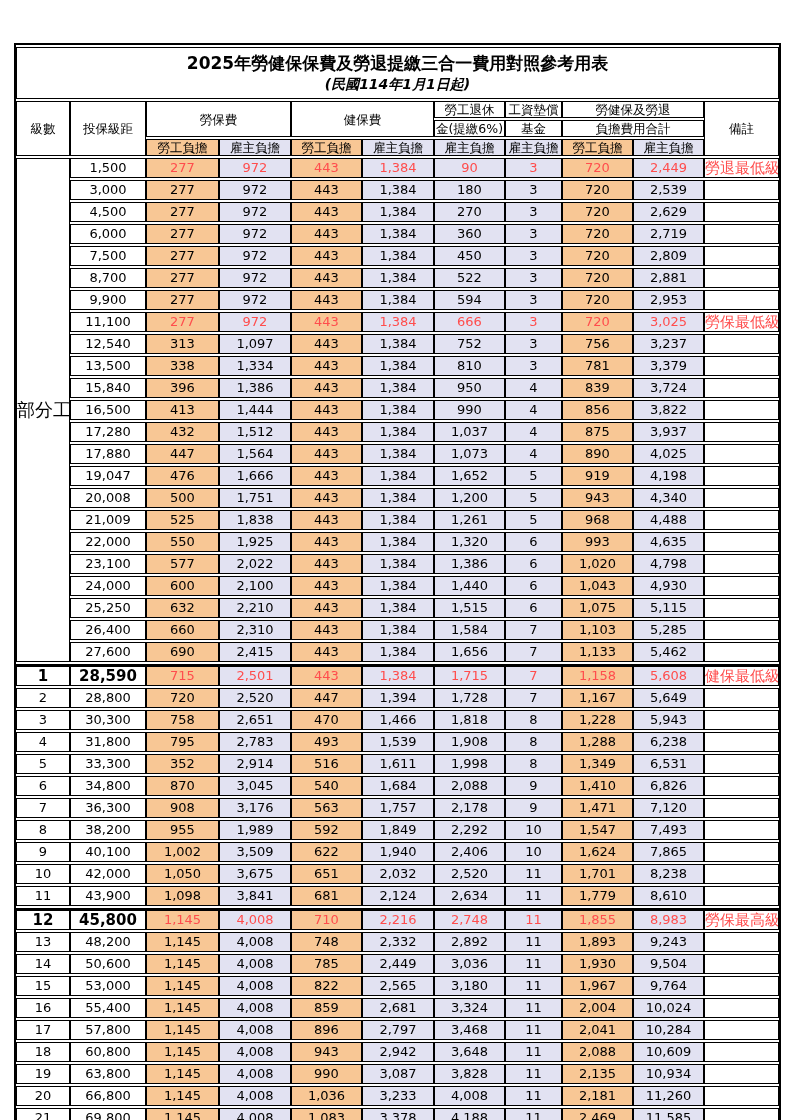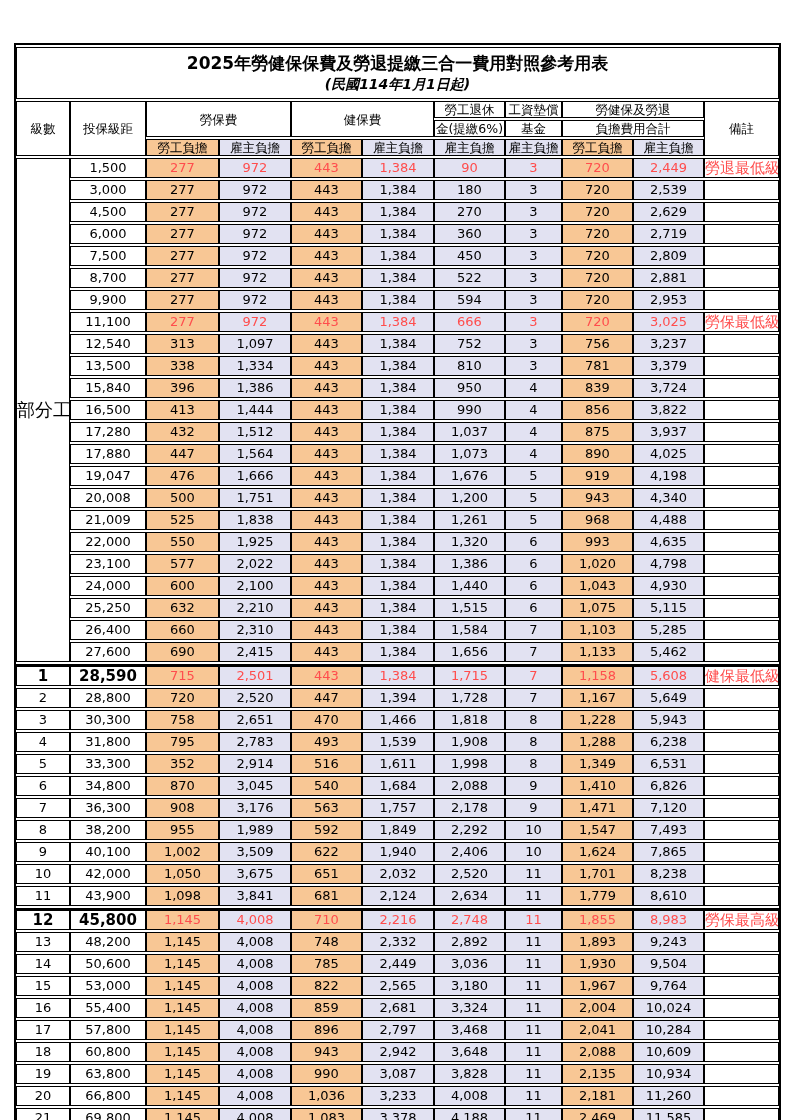--- a/index.html
+++ b/index.html
@@ -239,21 +239,21 @@
           <td class="emp">890</td>
           <td class="er">4,025</td>
           <td class="note"></td>
         </tr>
         <tr>
           <td>19,047</td>
           <td class="emp">476</td>
           <td class="er">1,666</td>
           <td class="emp">443</td>
           <td class="er">1,384</td>
-          <td class="er">1,676</td>
+          <td class="er">1,652</td>
           <td class="er">5</td>
           <td class="emp">919</td>
           <td class="er">4,198</td>
           <td class="note"></td>
         </tr>
         <tr>
           <td>20,008</td>
           <td class="emp">500</td>
           <td class="er">1,751</td>
           <td class="emp">443</td>

